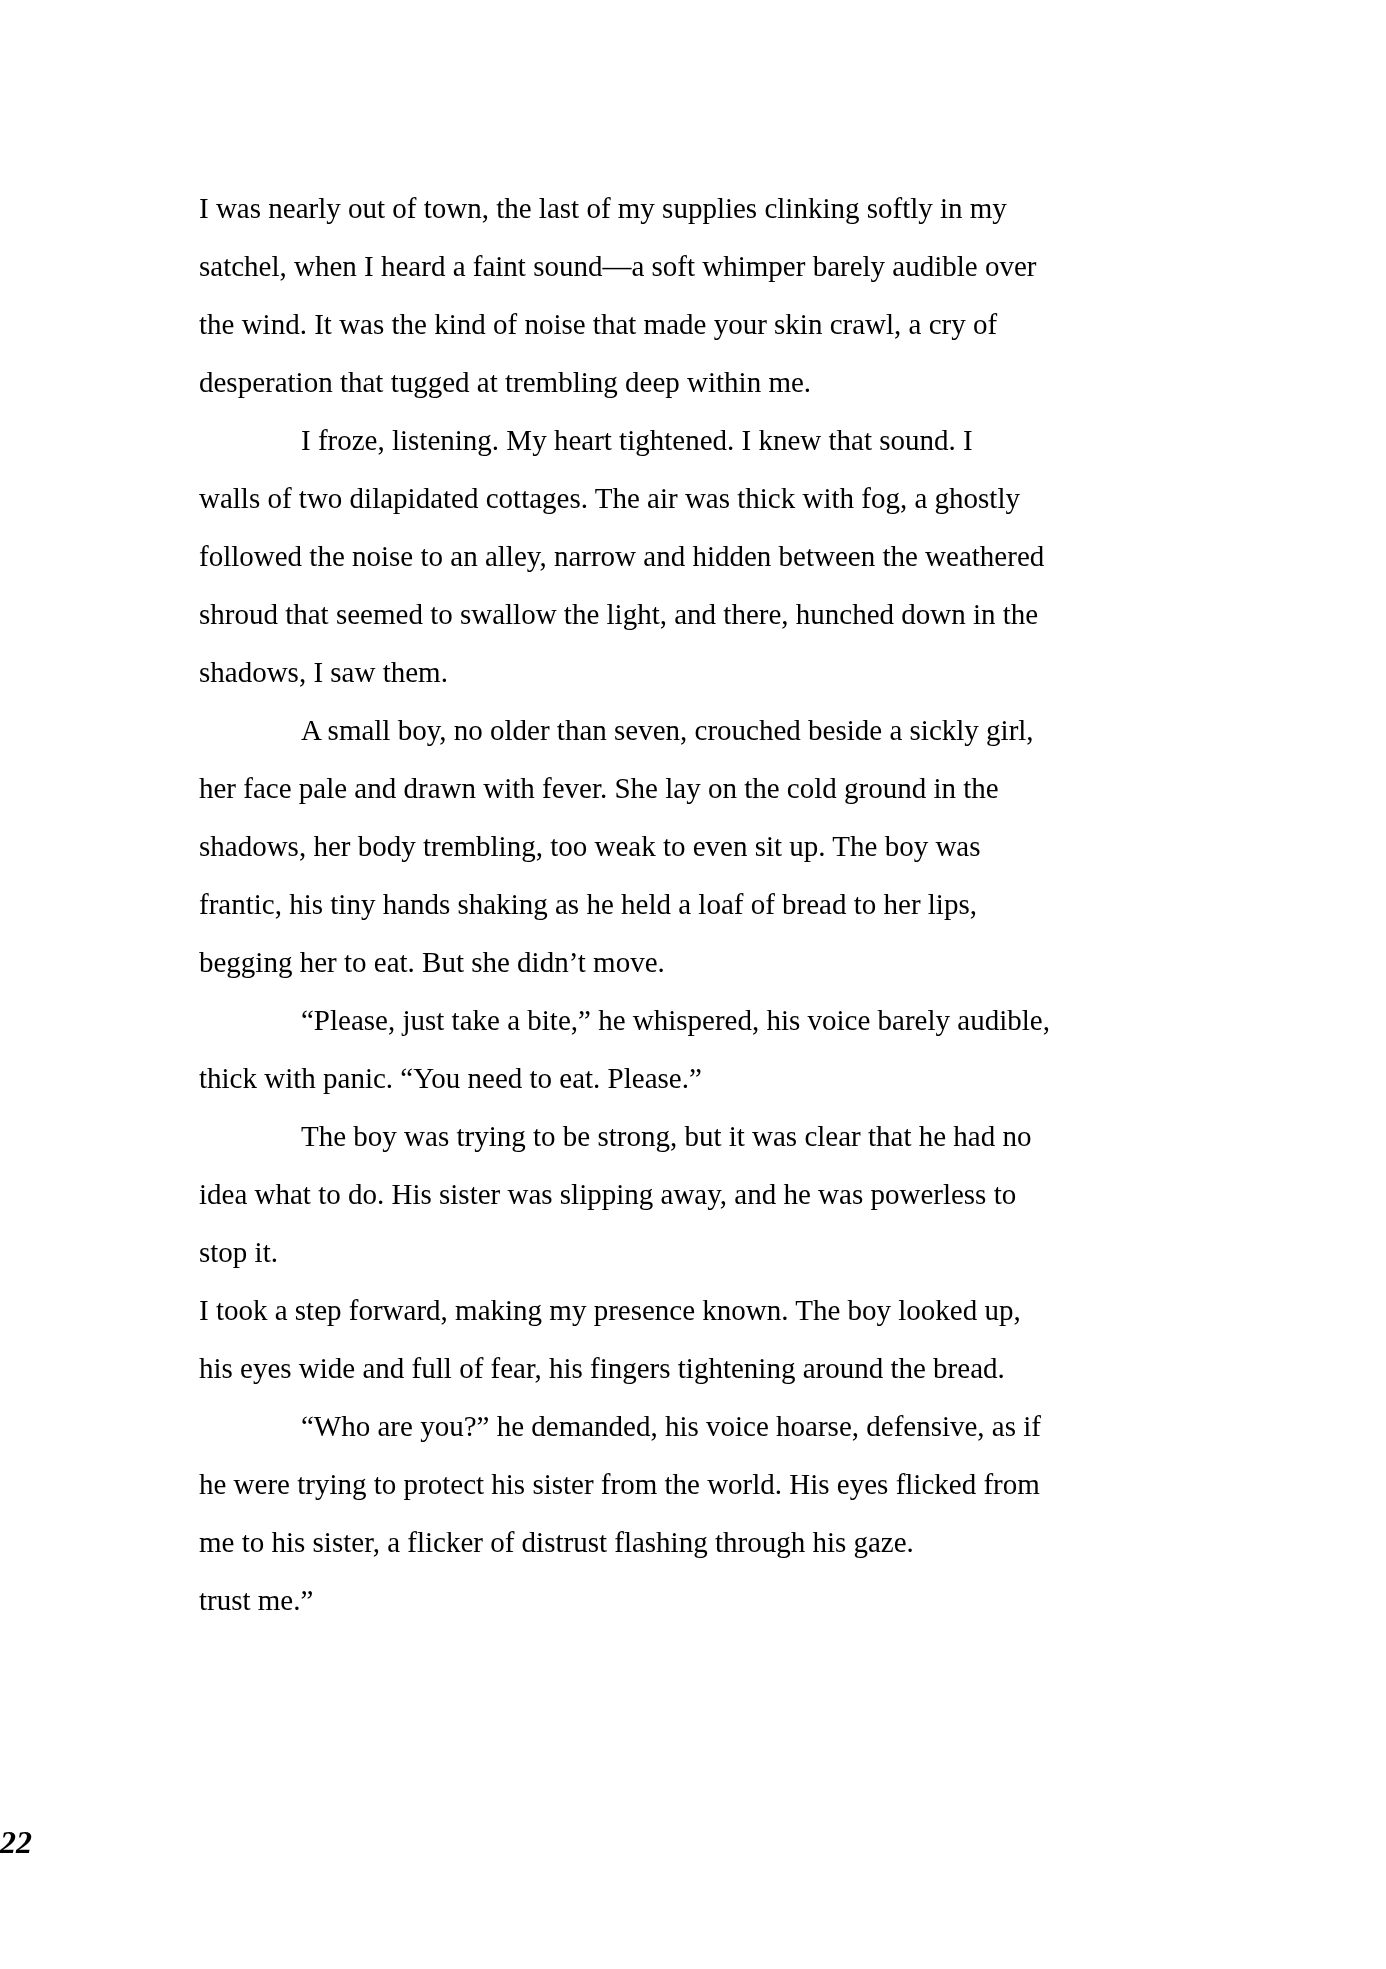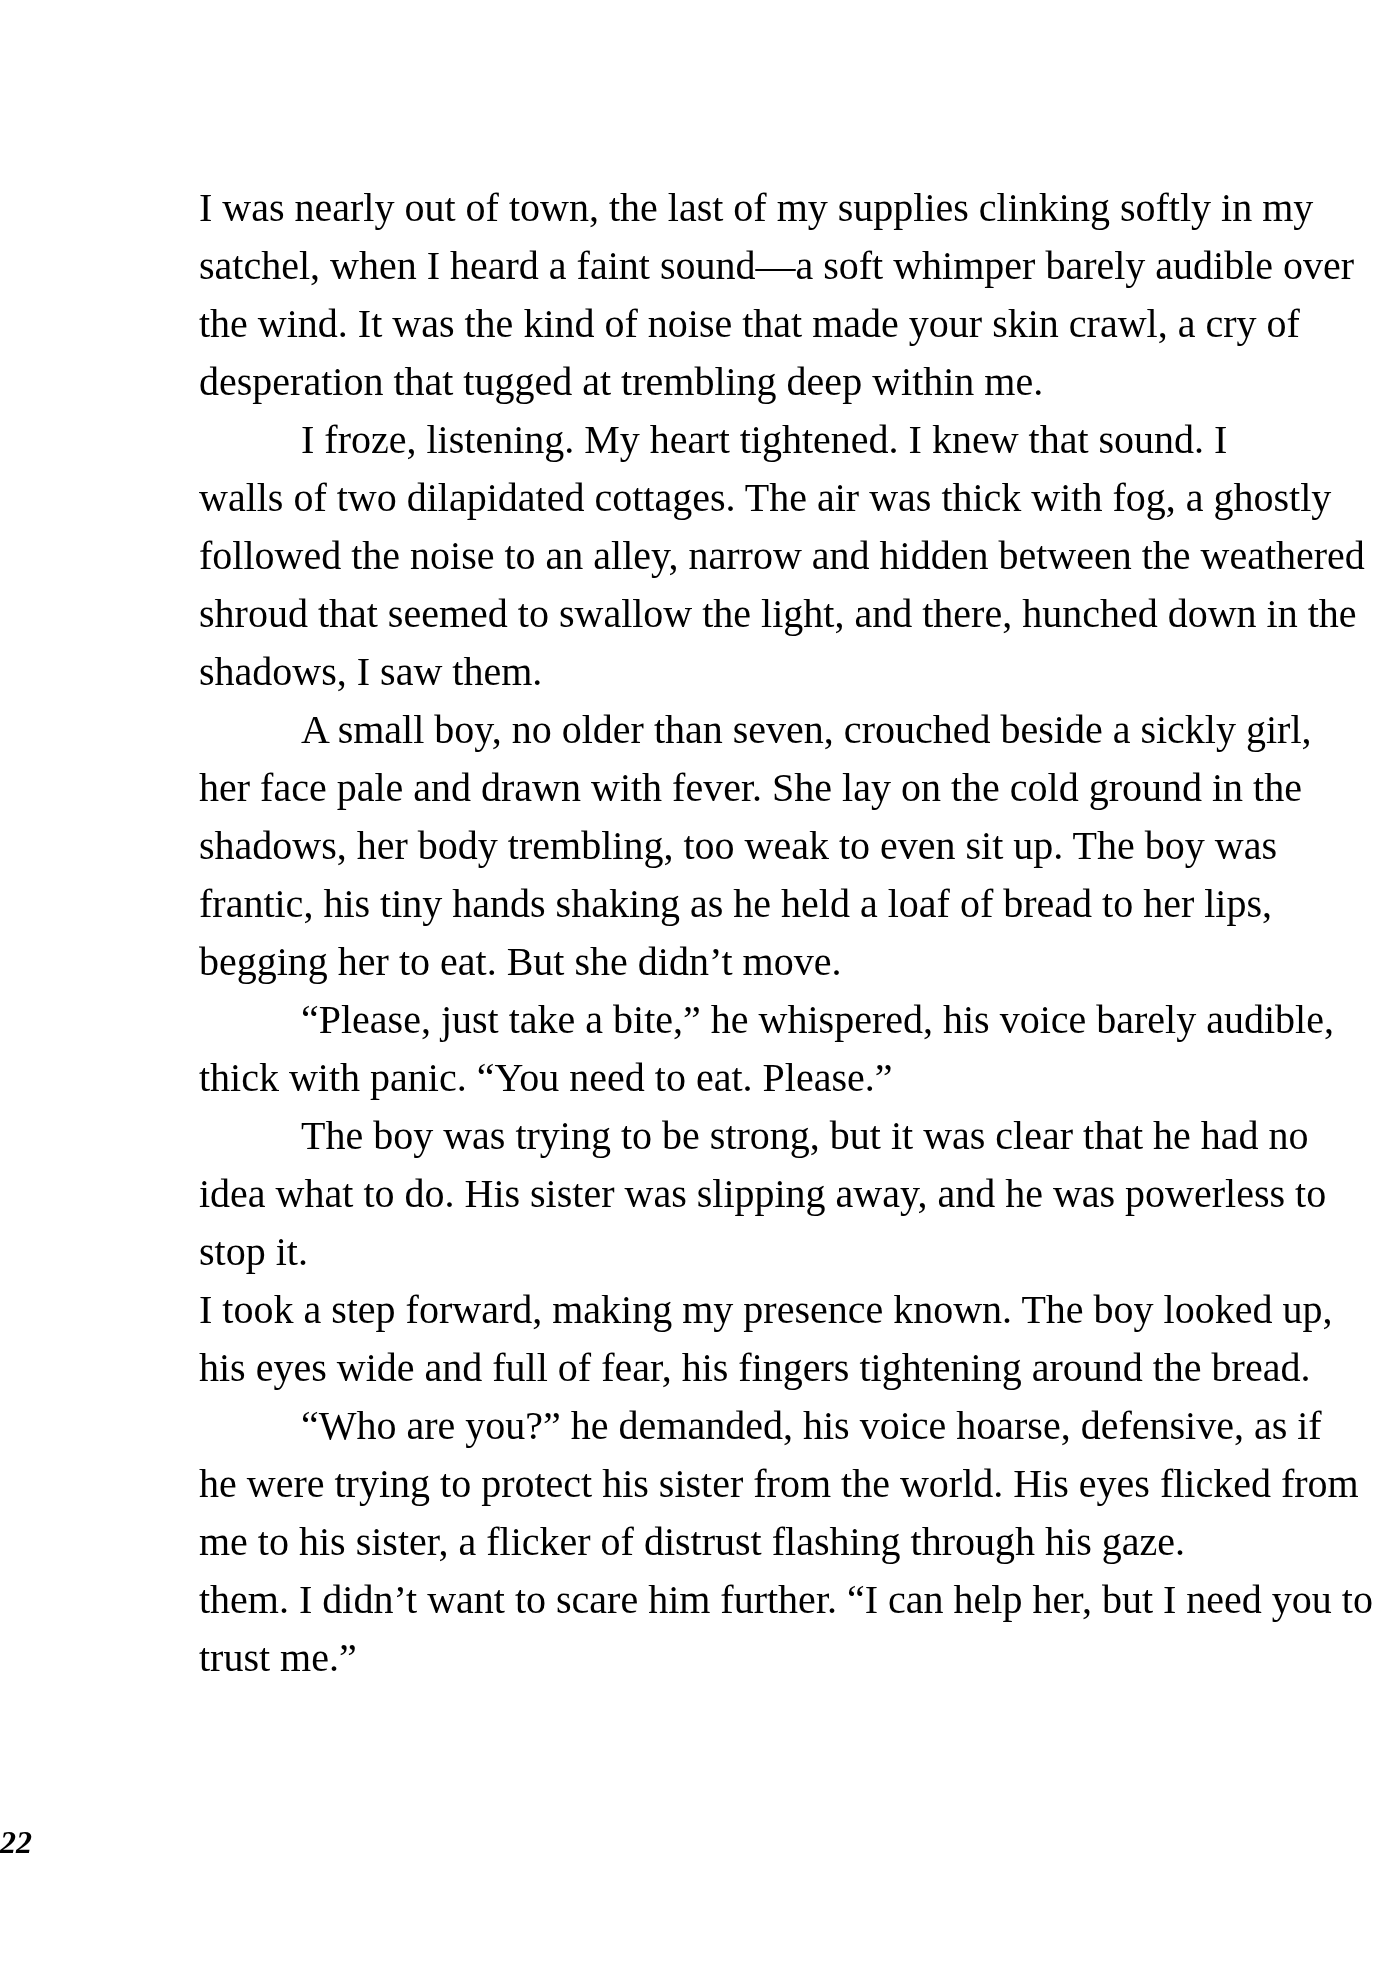--- a/index.html
+++ b/index.html
@@ -14,21 +14,21 @@
     background: #ffffff;
     color: #000000;
     font-family: "Liberation Serif", "DejaVu Serif", serif;
     overflow: hidden;
   }
   .text-block {
     position: absolute;
     left: 199px;
     top: 179px;
     width: 1040px;
-    font-size: 40px;
+    font-size: 29px;
     line-height: 58px;
   }
   .line {
     white-space: pre;
   }
   .line.indent {
     padding-left: 102px;
   }
   .page-number {
     position: absolute;
@@ -71,18 +71,17 @@
     <div class="line">idea what to do. His sister was slipping away, and he was powerless to</div>
     <div class="line">stop it.</div>
 
     <div class="line">I took a step forward, making my presence known. The boy looked up,</div>
     <div class="line">his eyes wide and full of fear, his fingers tightening around the bread.</div>
 
     <div class="line indent">“Who are you?” he demanded, his voice hoarse, defensive, as if</div>
     <div class="line">he were trying to protect his sister from the world. His eyes flicked from</div>
     <div class="line">me to his sister, a flicker of distrust flashing through his gaze.</div>
 
-    <div class="line">them. I didn’t want to scare him further. “I can help her, but I need you to</div>
     <div class="line">trust me.”</div>
   </div>
 
   <div class="page-number">22</div>
 </div>
 
 </body></html>

